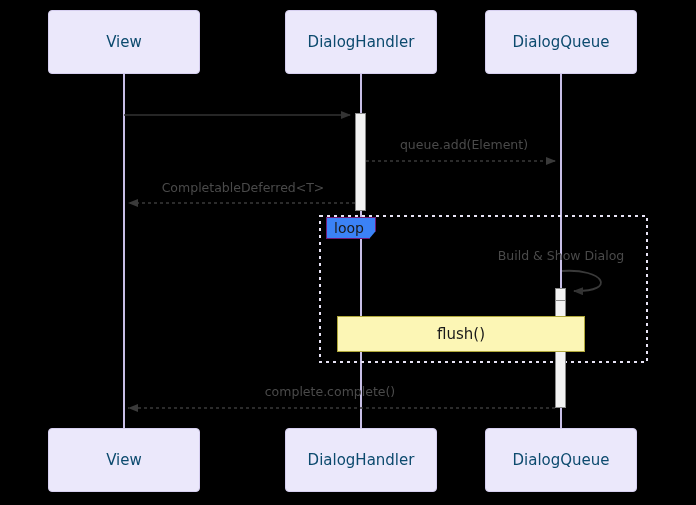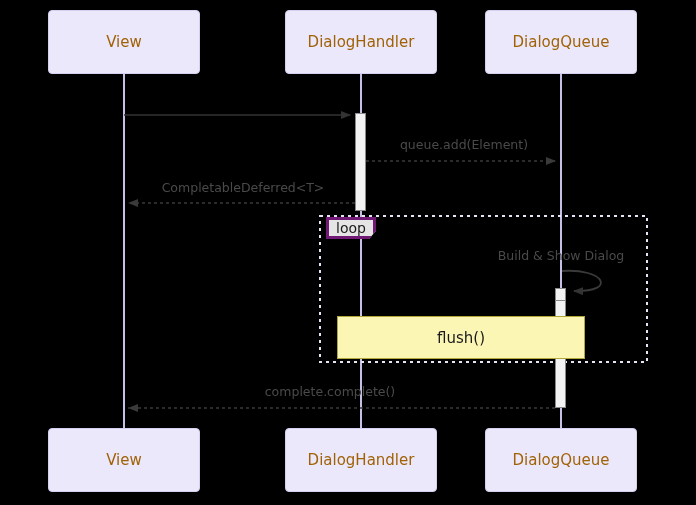--- a/index.html
+++ b/index.html
@@ -27,36 +27,36 @@
     box-sizing: border-box;
     background: #ebe8fb;
     border: 1px solid #d6cff0;
     border-radius: 4px;
     display: flex;
     align-items: center;
     justify-content: center;
   }
   .participant-label {
     font-size: 15px;
-    color: #a16207;
+    color: #0c4a6e;
     font-family: "DejaVu Sans", sans-serif;
     white-space: nowrap;
   }
   .msg-label {
     position: absolute;
     font-size: 12.5px;
     color: #4a4a4a;
     font-family: "DejaVu Sans", sans-serif;
     white-space: nowrap;
     text-align: center;
   }
   .fragment-label-box {
     position: absolute;
-    background: #e5e5e5;
-    border: 3px solid #701a75;
+    background: #3b82f6;
+    border: 1px solid #701a75;
     box-sizing: border-box;
     display: flex;
     align-items: center;
     padding-left: 7px;
     padding-right: 14px;
     clip-path: polygon(0 0, 100% 0, 100% 62%, 86% 100%, 0 100%);
   }
   .fragment-label-text {
     font-size: 14px;
     color: #1a1a1a;
@@ -146,21 +146,21 @@
     <span class="participant-label">DialogHandler</span>
   </div>
   <div class="participant-box" style="left:485px; top:428px; width:152px; height:64px;">
     <span class="participant-label">DialogQueue</span>
   </div>
 
   <div class="fragment-label-box" style="left:326px; top:217px; width:50px; height:22px;">
     <span class="fragment-label-text">loop</span>
   </div>
 
-  <div class="note-box" style="left:337px; top:316px; width:248px; height:43px;">
+  <div class="note-box" style="left:337px; top:316px; width:248px; height:36px;">
     <span class="note-text">flush()</span>
   </div>
 
 
   <div class="msg-label" style="left:374px; top:137px; width:180px;">
     <span>queue.add(Element)</span>
   </div>
 
   <div class="msg-label" style="left:143px; top:180px; width:200px;">
     <span>CompletableDeferred&lt;T&gt;</span>

